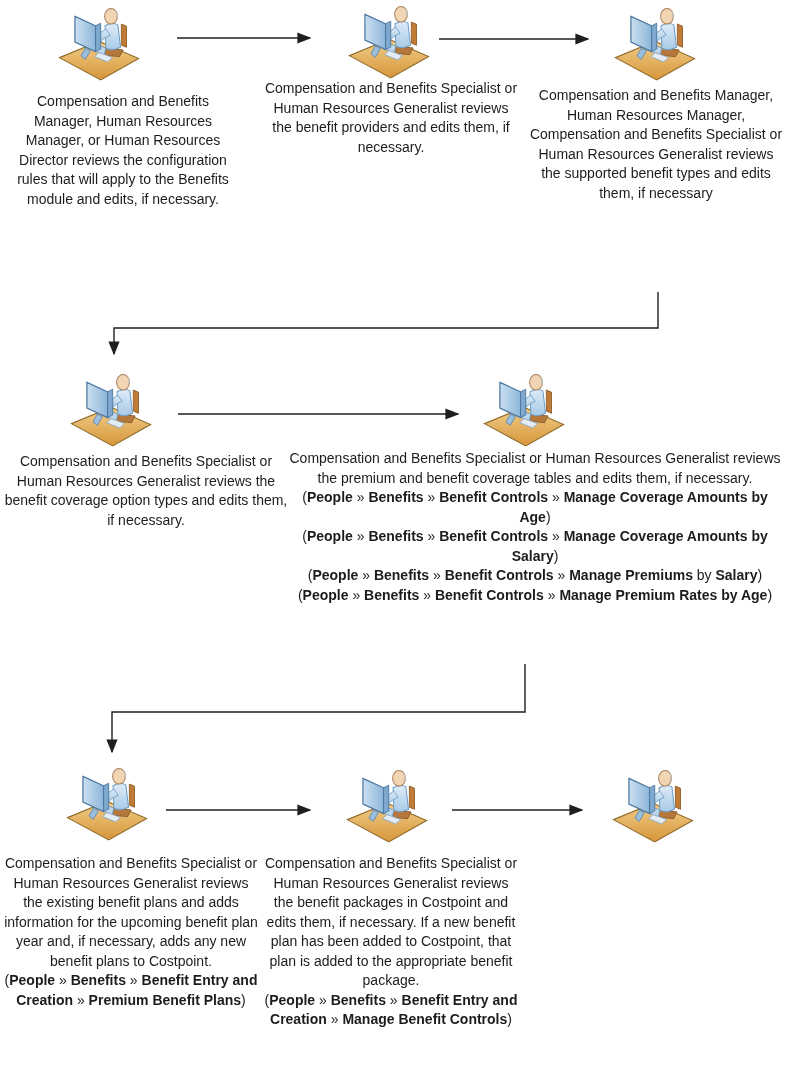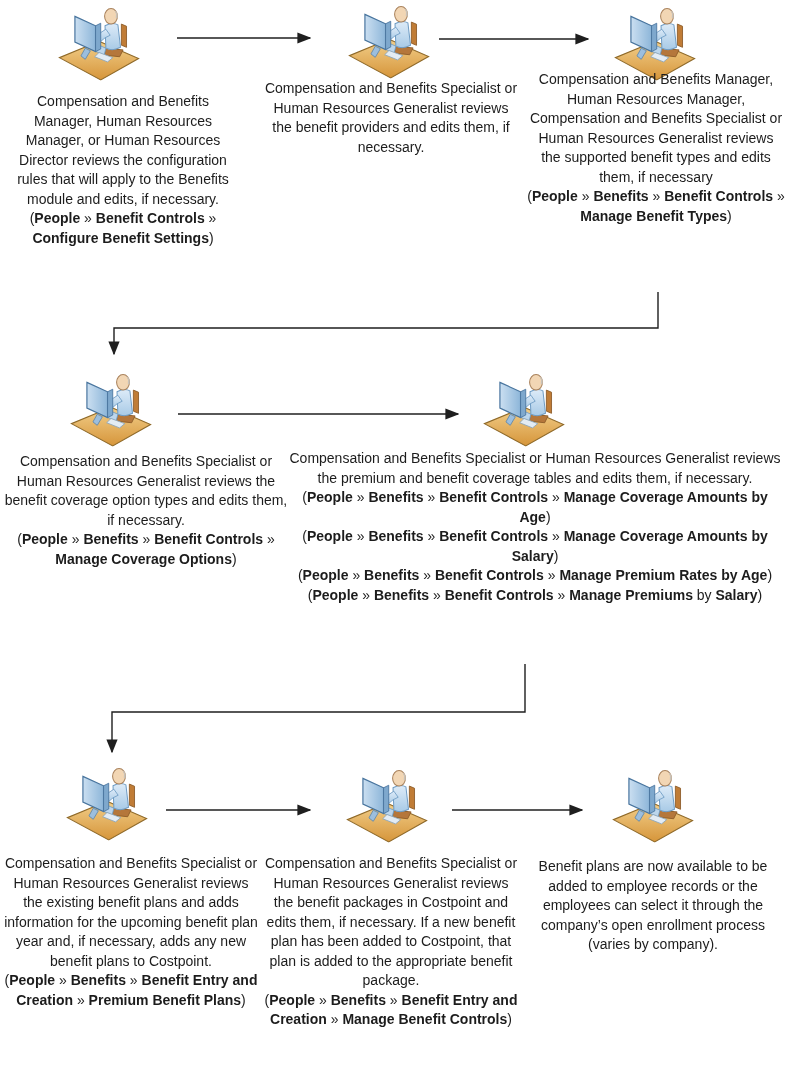--- a/index.html
+++ b/index.html
@@ -86,58 +86,49 @@
       </svg>
   </div>
   <div class="icon" style="left:612px; top:4px;">
     <svg viewBox="0 0 100 88">
         <use href="#person-pc" xlink:href="#person-pc"></use>
       </svg>
   </div>
 
   <div class="node-text" style="left:8px; top:92px; width:230px;">
     <span>Compensation and Benefits Manager, Human Resources Manager, or Human Resources Director reviews the configuration rules that will apply to the Benefits module and edits, if necessary.</span>
-    <div>
-        <div><span>(</span><span class="bold">People</span><span> » </span><span class="bold">Benefit Controls</span><span> » </span><span class="bold">Configure Benefit Settings</span><span>)</span></div>
-      </div>
   </div>
   <div class="node-text" style="left:263px; top:79px; width:256px;">
     <span>Compensation and Benefits Specialist or Human Resources Generalist reviews the benefit providers and edits them, if necessary.</span>
   </div>
-  <div class="node-text" style="left:527px; top:70px; width:258px;">
+  <div class="node-text" style="left:527px; top:86px; width:258px;">
     <span>Compensation and Benefits Manager, Human Resources Manager, Compensation and Benefits Specialist or Human Resources Generalist reviews the supported benefit types and edits them, if necessary</span>
-    <div>
-        <div><span>(</span><span class="bold">People</span><span> » </span><span class="bold">Benefits</span><span> » </span><span class="bold">Benefit Controls</span><span> » </span><span class="bold">Manage Benefit Types</span><span>)</span></div>
-      </div>
   </div>
 
   <div class="icon" style="left:68px; top:370px;">
     <svg viewBox="0 0 100 88">
         <use href="#person-pc" xlink:href="#person-pc"></use>
       </svg>
   </div>
   <div class="icon" style="left:481px; top:370px;">
     <svg viewBox="0 0 100 88">
         <use href="#person-pc" xlink:href="#person-pc"></use>
       </svg>
   </div>
 
   <div class="node-text" style="left:2px; top:452px; width:288px;">
     <span>Compensation and Benefits Specialist or Human Resources Generalist reviews the benefit coverage option types and edits them, if necessary.</span>
-    <div>
-        <div><span>(</span><span class="bold">People</span><span> » </span><span class="bold">Benefits</span><span> » </span><span class="bold">Benefit Controls</span><span> » </span><span class="bold">Manage Coverage Options</span><span>)</span></div>
-      </div>
   </div>
   <div class="node-text" style="left:289px; top:449px; width:492px;">
     <span>Compensation and Benefits Specialist or Human Resources Generalist reviews the premium and benefit coverage tables and edits them, if necessary.</span>
     <div>
         <div><span>(</span><span class="bold">People</span><span> » </span><span class="bold">Benefits</span><span> » </span><span class="bold">Benefit Controls</span><span> » </span><span class="bold">Manage Coverage Amounts by Age</span><span>)</span></div>
         <div><span>(</span><span class="bold">People</span><span> » </span><span class="bold">Benefits</span><span> » </span><span class="bold">Benefit Controls</span><span> » </span><span class="bold">Manage Coverage Amounts by Salary</span><span>)</span></div>
+        <div><span>(</span><span class="bold">People</span><span> » </span><span class="bold">Benefits</span><span> » </span><span class="bold">Benefit Controls</span><span> » </span><span class="bold">Manage Premiums</span><span> by </span><span class="bold">Salary</span><span>)</span></div>
         <div><span>(</span><span class="bold">People</span><span> » </span><span class="bold">Benefits</span><span> » </span><span class="bold">Benefit Controls</span><span> » </span><span class="bold">Manage Premium Rates by Age</span><span>)</span></div>
-        <div><span>(</span><span class="bold">People</span><span> » </span><span class="bold">Benefits</span><span> » </span><span class="bold">Benefit Controls</span><span> » </span><span class="bold">Manage Premiums</span><span> by </span><span class="bold">Salary</span><span>)</span></div>
       </div>
   </div>
 
   <div class="icon" style="left:64px; top:764px;">
     <svg viewBox="0 0 100 88">
         <use href="#person-pc" xlink:href="#person-pc"></use>
       </svg>
   </div>
   <div class="icon" style="left:344px; top:766px;">
     <svg viewBox="0 0 100 88">
@@ -155,18 +146,14 @@
     <div>
         <div><span>(</span><span class="bold">People</span><span> » </span><span class="bold">Benefits</span><span> » </span><span class="bold">Benefit Entry and Creation</span><span> » </span><span class="bold">Premium Benefit Plans</span><span>)</span></div>
       </div>
   </div>
   <div class="node-text" style="left:263px; top:854px; width:256px;">
     <span>Compensation and Benefits Specialist or Human Resources Generalist reviews the benefit packages in Costpoint and edits them, if necessary.  If a new benefit plan has been added to Costpoint, that plan is added to the appropriate benefit package.</span>
     <div>
         <div><span>(</span><span class="bold">People</span><span> » </span><span class="bold">Benefits</span><span> » </span><span class="bold">Benefit Entry and Creation</span><span> » </span><span class="bold">Manage Benefit Controls</span><span>)</span></div>
       </div>
   </div>
-  <div class="node-text" style="left:525px; top:857px; width:256px;">
-    <span>Benefit plans are now available to be added to employee records or the employees can select it through the company’s open enrollment process (varies by company).</span>
-    <div></div>
-  </div>
 
 </div>
 
 </body></html>

